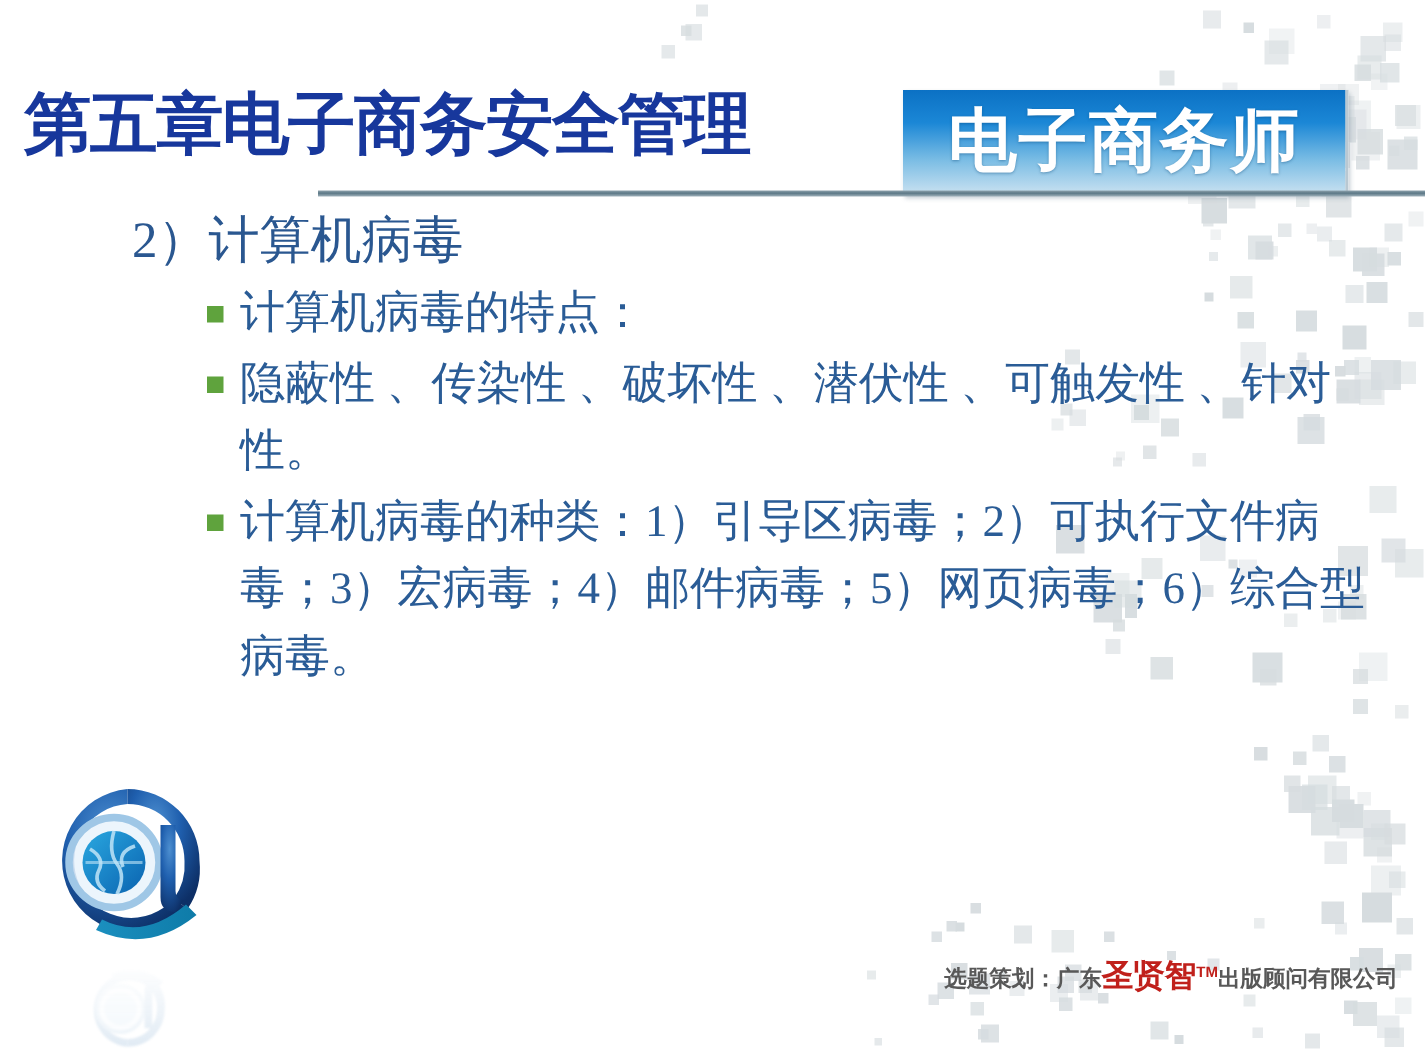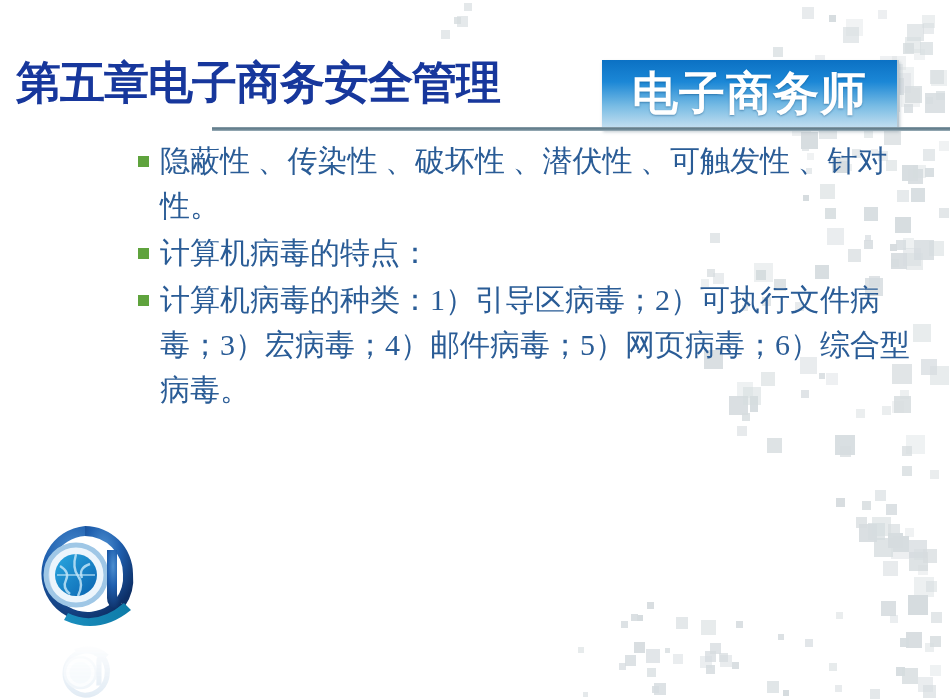--- a/index.html
+++ b/index.html
@@ -402,30 +402,31 @@
 
   <div id="title-row">
     <div id="brand-plate">
       <span id="brand-plate-text">电子商务师</span>
     </div>
     <div id="page-title">第五章电子商务安全管理</div>
   </div>
   <div id="title-rule"></div>
 
   <div id="content">
-
+    <p id="lead">2）计算机病毒</p>
+
+
+    <p class="bullet">
+      <span class="marker"></span>
+      <span>计算机病毒的特点：</span>
+    </p>
 
     <p class="bullet wrap">
       <span class="marker"></span>
       <span>隐蔽性 、传染性 、破坏性 、潜伏性 、可触发性 、针对性。</span>
-    </p>
-
-    <p class="bullet">
-      <span class="marker"></span>
-      <span>计算机病毒的特点：</span>
     </p>
 
     <p class="bullet wrap">
       <span class="marker"></span>
       <span>计算机病毒的种类：1）引导区病毒；2）可执行文件病毒；3）宏病毒；4）邮件病毒；5）网页病毒；6）综合型病毒。</span>
     </p>
   </div>
 
   <svg id="logo" viewBox="0 0 122 120">
     <defs>
@@ -463,15 +464,16 @@
     <path d="M61 8 A48 48 0 1 0 101 88 L92 81 A38 38 0 1 1 61 18 Z" fill="#8fb4d6"></path>
     <path d="M61 8 A48 48 0 0 1 109 56 A48 48 0 0 1 101 88 L92 81 A38 38 0 0 0 99 56 A38 38 0 0 0 61 18 Z" fill="#8fb4d6"></path>
     <path d="M44 95 q28 14 56 -10 l7 7 q-32 26 -67 10 z" fill="#8fb4d6"></path>
     <circle cx="52" cy="57" r="30" fill="#eef5fb"></circle>
     <circle cx="52" cy="57" r="30" fill="none" stroke="#bcd4e8" stroke-width="5"></circle>
     <circle cx="52" cy="57" r="21" fill="#cfe4f3"></circle>
     <path d="M83 32 v48 q0 10 10 10 l6 -8 q-6 0 -6 -6 V32 z" fill="#8fb4d6"></path>
   </svg>
 
   <div id="footer">
+    <div id="footer-line"><span>选题策划：广东</span><span class="red">圣贤智</span><span class="tm">TM</span><span>出版顾问有限公司</span></div>
   </div>
 
 </div>
 
 </body></html>

